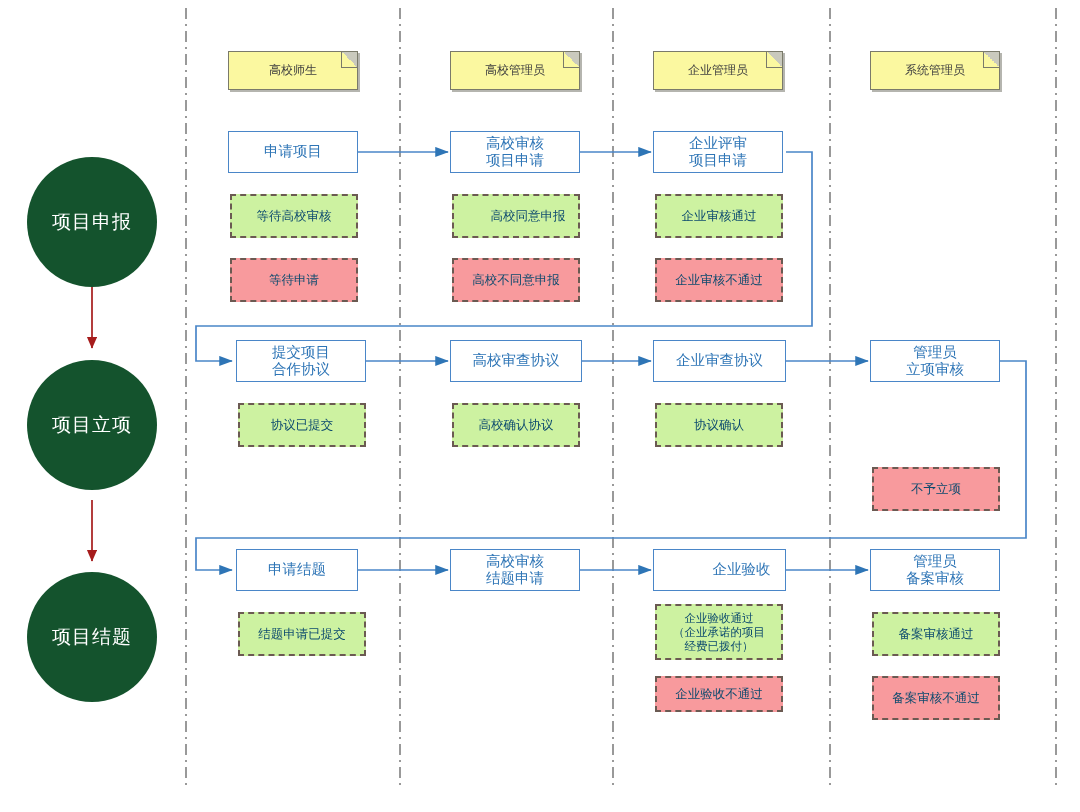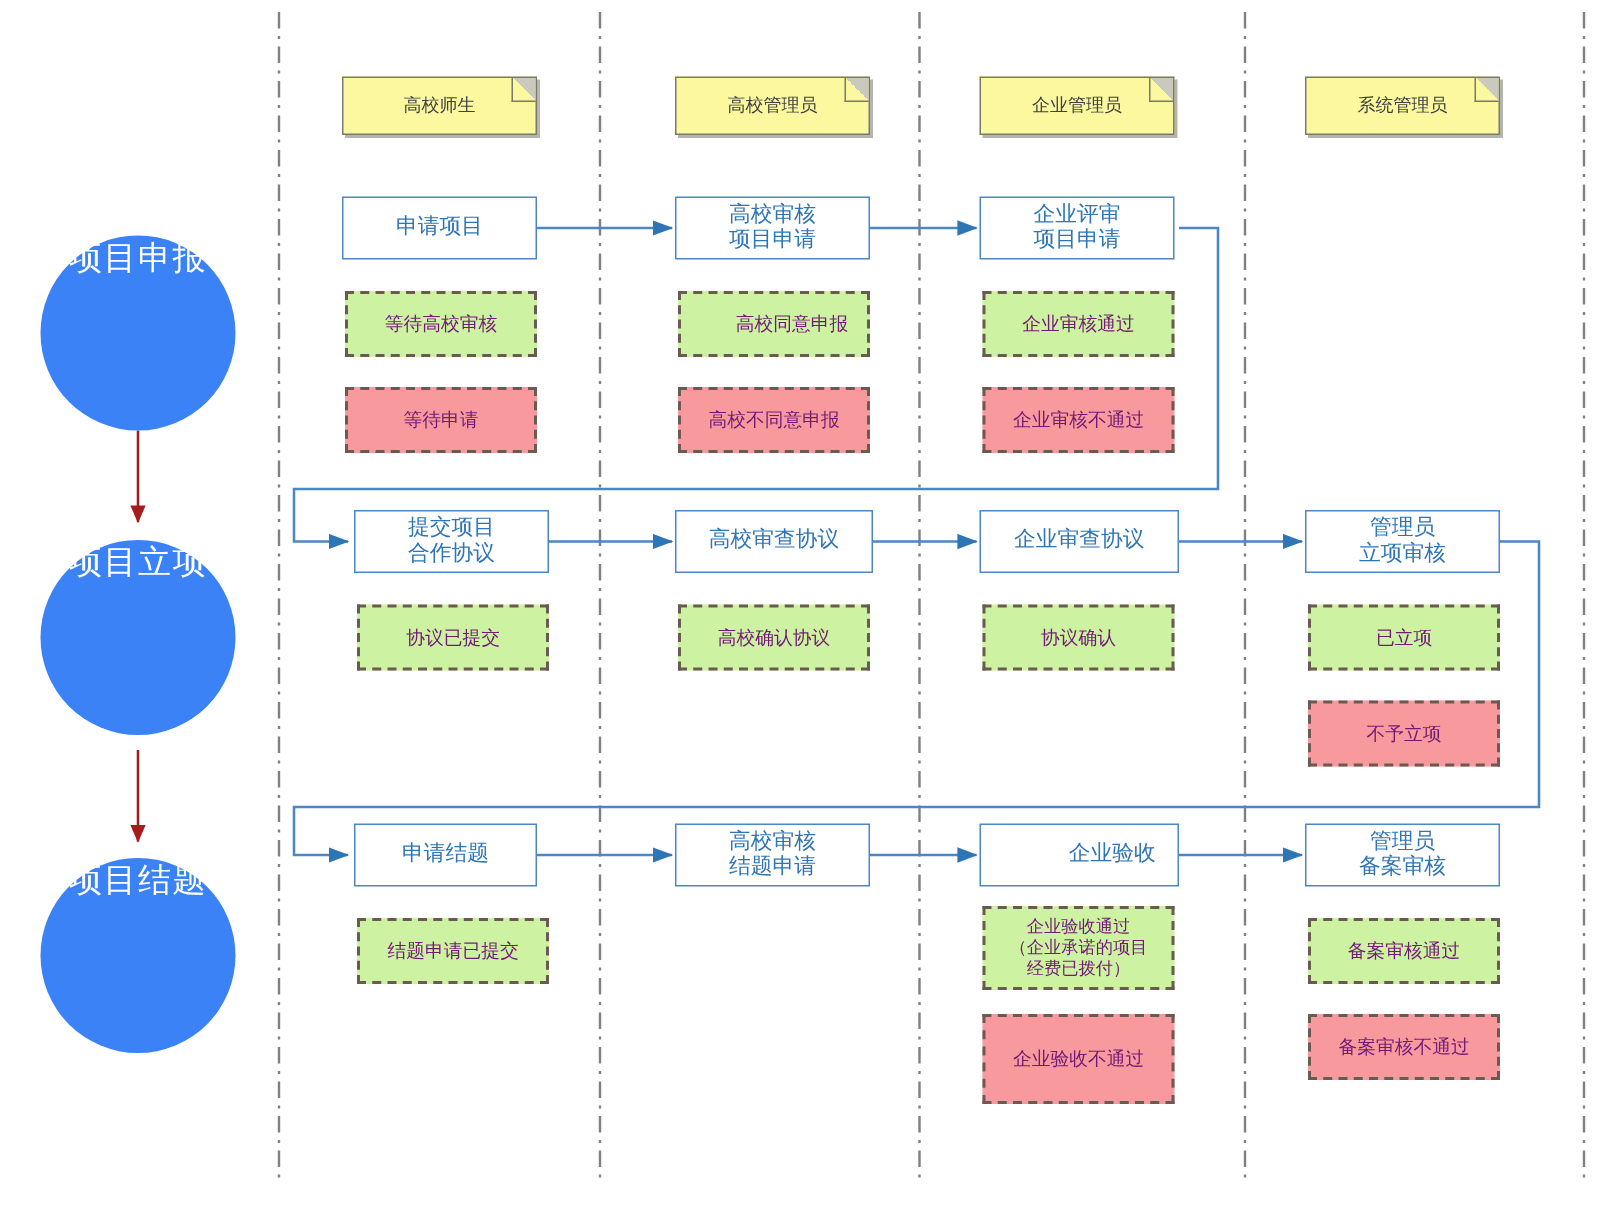--- a/index.html
+++ b/index.html
@@ -38,33 +38,33 @@
   .proc{
     background:#ffffff;
     border:1.3px solid #4a86c8;
     color:#2e75b6;
     font-size:14.5px;
   }
 
   
   .status{
     border:2.2px dashed #6b5a52;
-    color:#701a75;
+    color:#0c4a6e;
     font-size:12.5px;
   }
   .status.ok{background:#cdf2a1;}
   .status.bad{background:#f89a9d;}
   .status.small{font-size:11.5px;line-height:1.22;}
 
   
   .circle{
     position:absolute;border-radius:50%;
-    background:#3b82f6;color:#ffffff;
-    display:flex;align-items:flex-start;justify-content:center;
-    font-size:22px;letter-spacing:1px;
+    background:#14532d;color:#ffffff;
+    display:flex;align-items:center;justify-content:center;
+    font-size:19px;letter-spacing:1px;
   }
 </style>
 </head>
 <body>
 
 <div id="stage">
 
   <svg class="layer" viewBox="0 0 1080 812" xmlns="http://www.w3.org/2000/svg">
     <defs>
       <marker id="ah-blue" markerWidth="9" markerHeight="9" refX="7.5" refY="3" orient="auto" markerUnits="strokeWidth">
@@ -188,23 +188,20 @@
     <span>企业审查协议</span>
   </div>
   <div class="node status ok" style="left:655px;top:403px;width:128px;height:44px;">
     <span>协议确认</span>
   </div>
 
   <div class="node proc" style="left:870px;top:340px;width:130px;height:42px;">
     <span>管理员
 立项审核</span>
   </div>
-  <div class="node status ok" style="left:872px;top:403px;width:128px;height:44px;">
-    <span>已立项</span>
-  </div>
   <div class="node status bad" style="left:872px;top:467px;width:128px;height:44px;">
     <span>不予立项</span>
   </div>
 
   <div class="node proc" style="left:236px;top:549px;width:122px;height:42px;">
     <span>申请结题</span>
   </div>
   <div class="node status ok" style="left:238px;top:612px;width:128px;height:44px;">
     <span>结题申请已提交</span>
   </div>
@@ -215,21 +212,21 @@
   </div>
 
   <div class="node proc" style="left:653px;top:549px;width:133px;height:42px;padding-left:44px;">
     <span>企业验收</span>
   </div>
   <div class="node status ok small" style="left:655px;top:604px;width:128px;height:56px;">
     <span>企业验收通过
 （企业承诺的项目
 经费已拨付）</span>
   </div>
-  <div class="node status bad" style="left:655px;top:676px;width:128px;height:60px;justify-content:center;">
+  <div class="node status bad" style="left:655px;top:676px;width:128px;height:36px;justify-content:center;">
     <span>企业验收不通过</span>
   </div>
 
   <div class="node proc" style="left:870px;top:549px;width:130px;height:42px;">
     <span>管理员
 备案审核</span>
   </div>
   <div class="node status ok" style="left:872px;top:612px;width:128px;height:44px;">
     <span>备案审核通过</span>
   </div>

